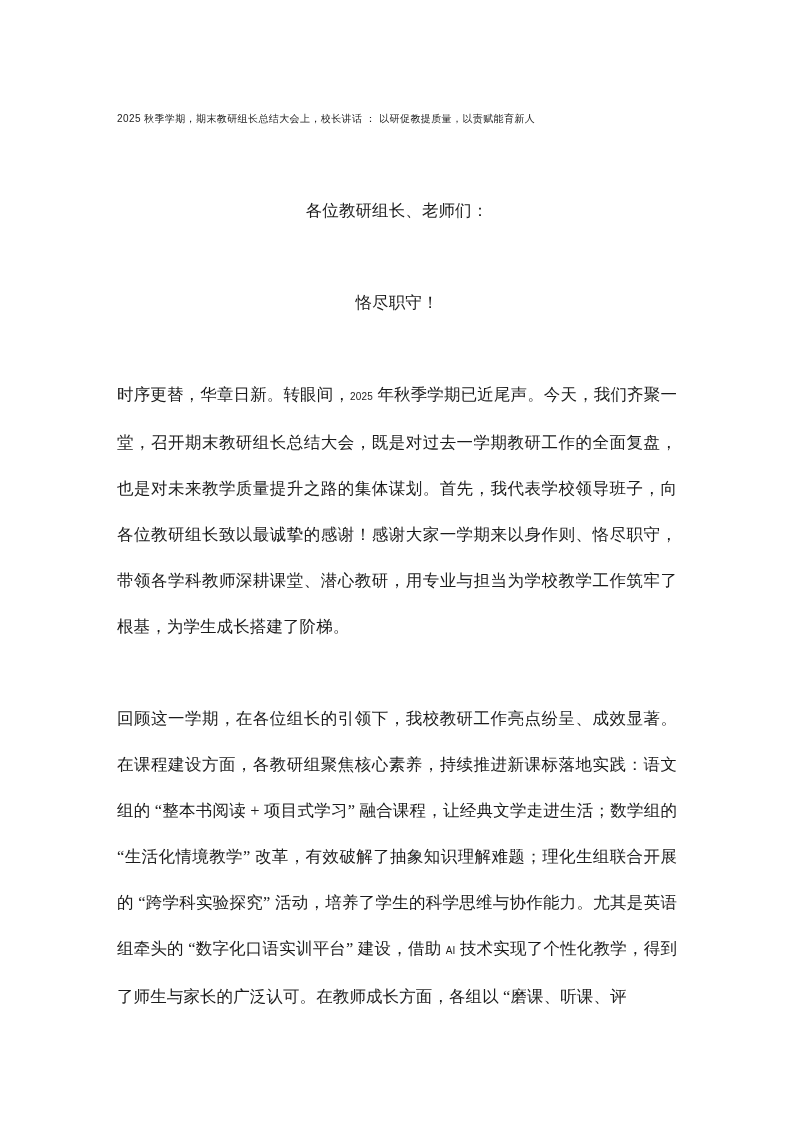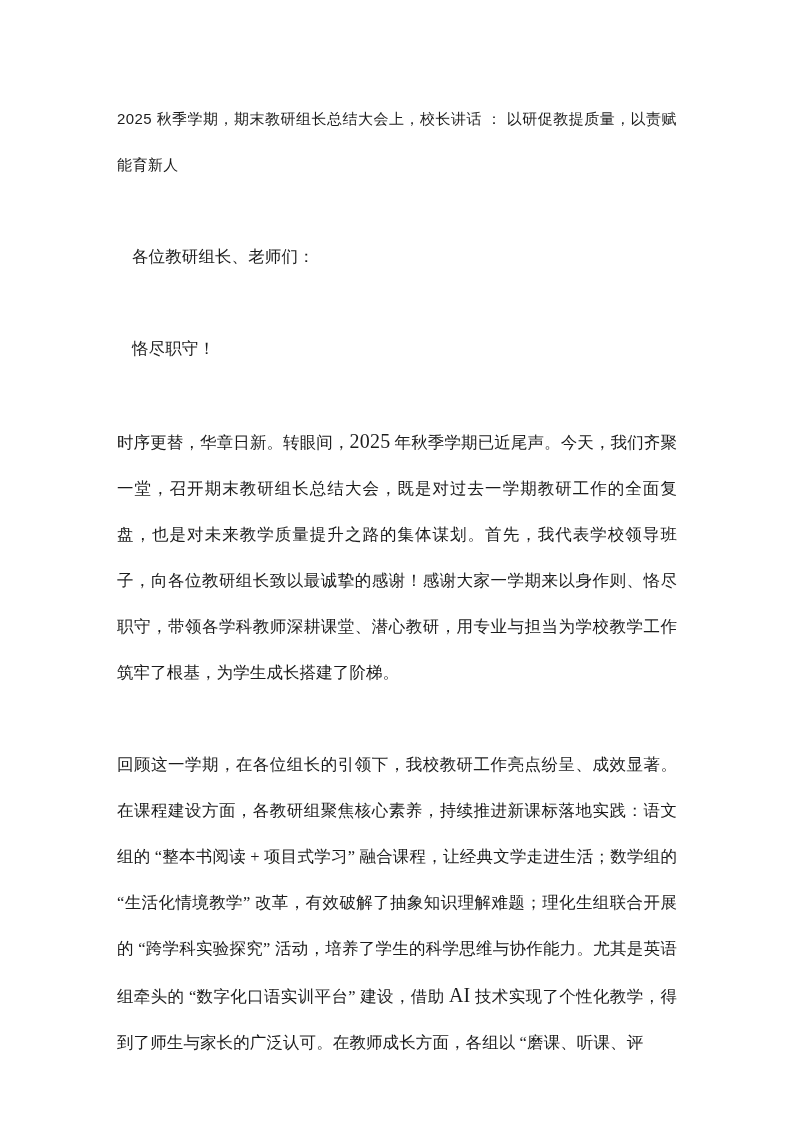--- a/index.html
+++ b/index.html
@@ -20,21 +20,21 @@
   .content {
     position: absolute;
     left: 117px;
     top: 96px;
     width: 560px;
   }
 
   
   .doc-title {
     font-family: "Liberation Sans", "DejaVu Sans", sans-serif;
-    font-size: 15px;
+    font-size: 10px;
     line-height: 46px;
     color: #1b1b1b;
     letter-spacing: 0.4px;
     text-align: justify;
     text-justify: inter-character;
     margin: 0;
     white-space: normal;
   }
 
   
@@ -44,32 +44,31 @@
     line-height: 46px;
     color: #1b1b1b;
     margin: 0;
     text-align: justify;
     text-justify: inter-ideograph;
     letter-spacing: 0.1px;
   }
 
   .para--salutation,
   .para--greeting {
-    text-align: left;
-    margin-left: 15px;
+    text-align: center;
   }
 
   
   .spacer-sm { height: 46px; }
   .spacer-md { height: 46px; }
 
   
   .latin {
-    font-family: Liberation Serif, serif;
-    font-size: 20px;
+    font-family: Liberation Sans, sans-serif;
+    font-size: 10px;
     letter-spacing: 0.2px;
   }
 
   .para--last {
     
   }
 </style>
 </head>
 <body>
 

